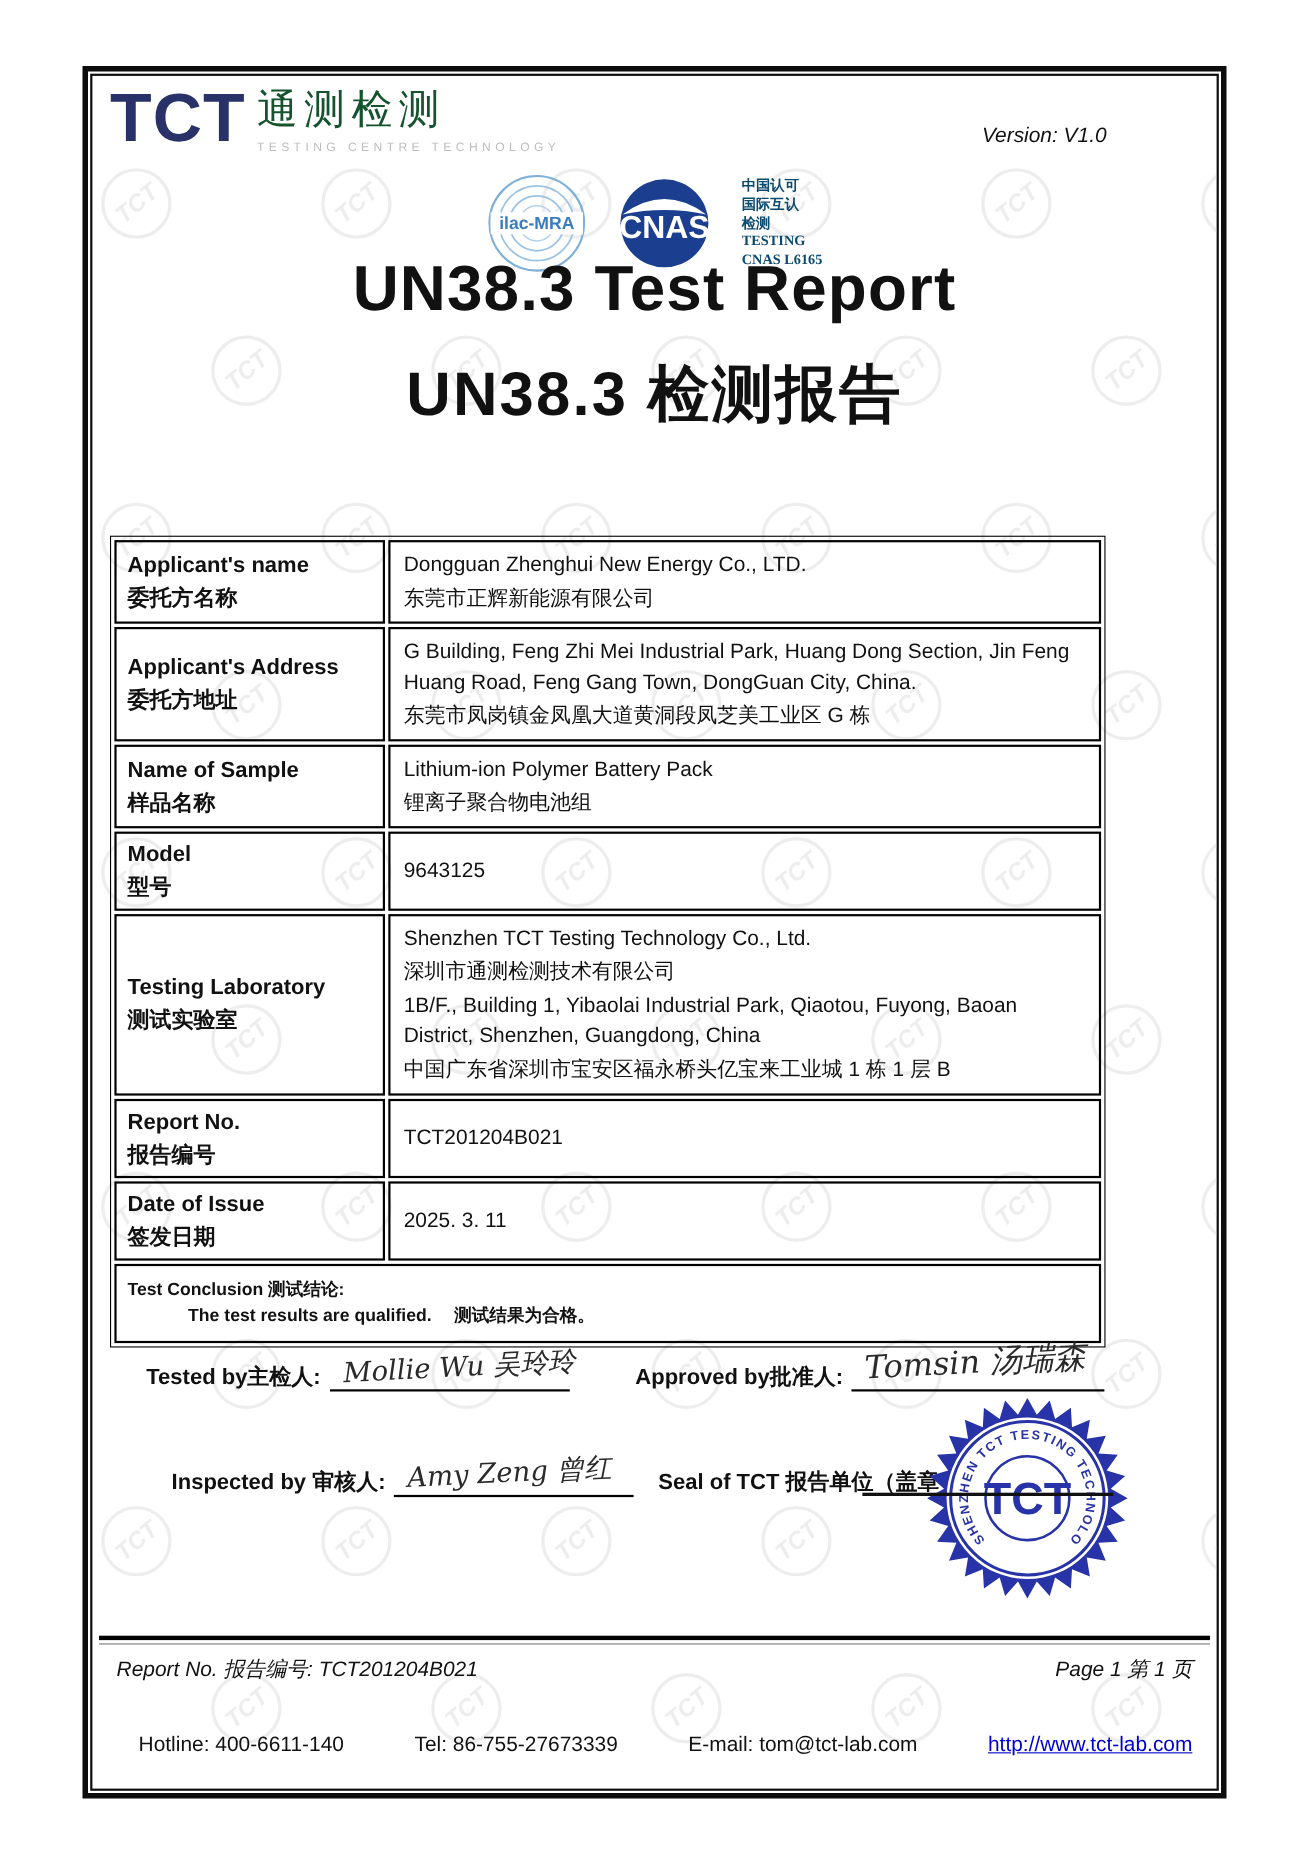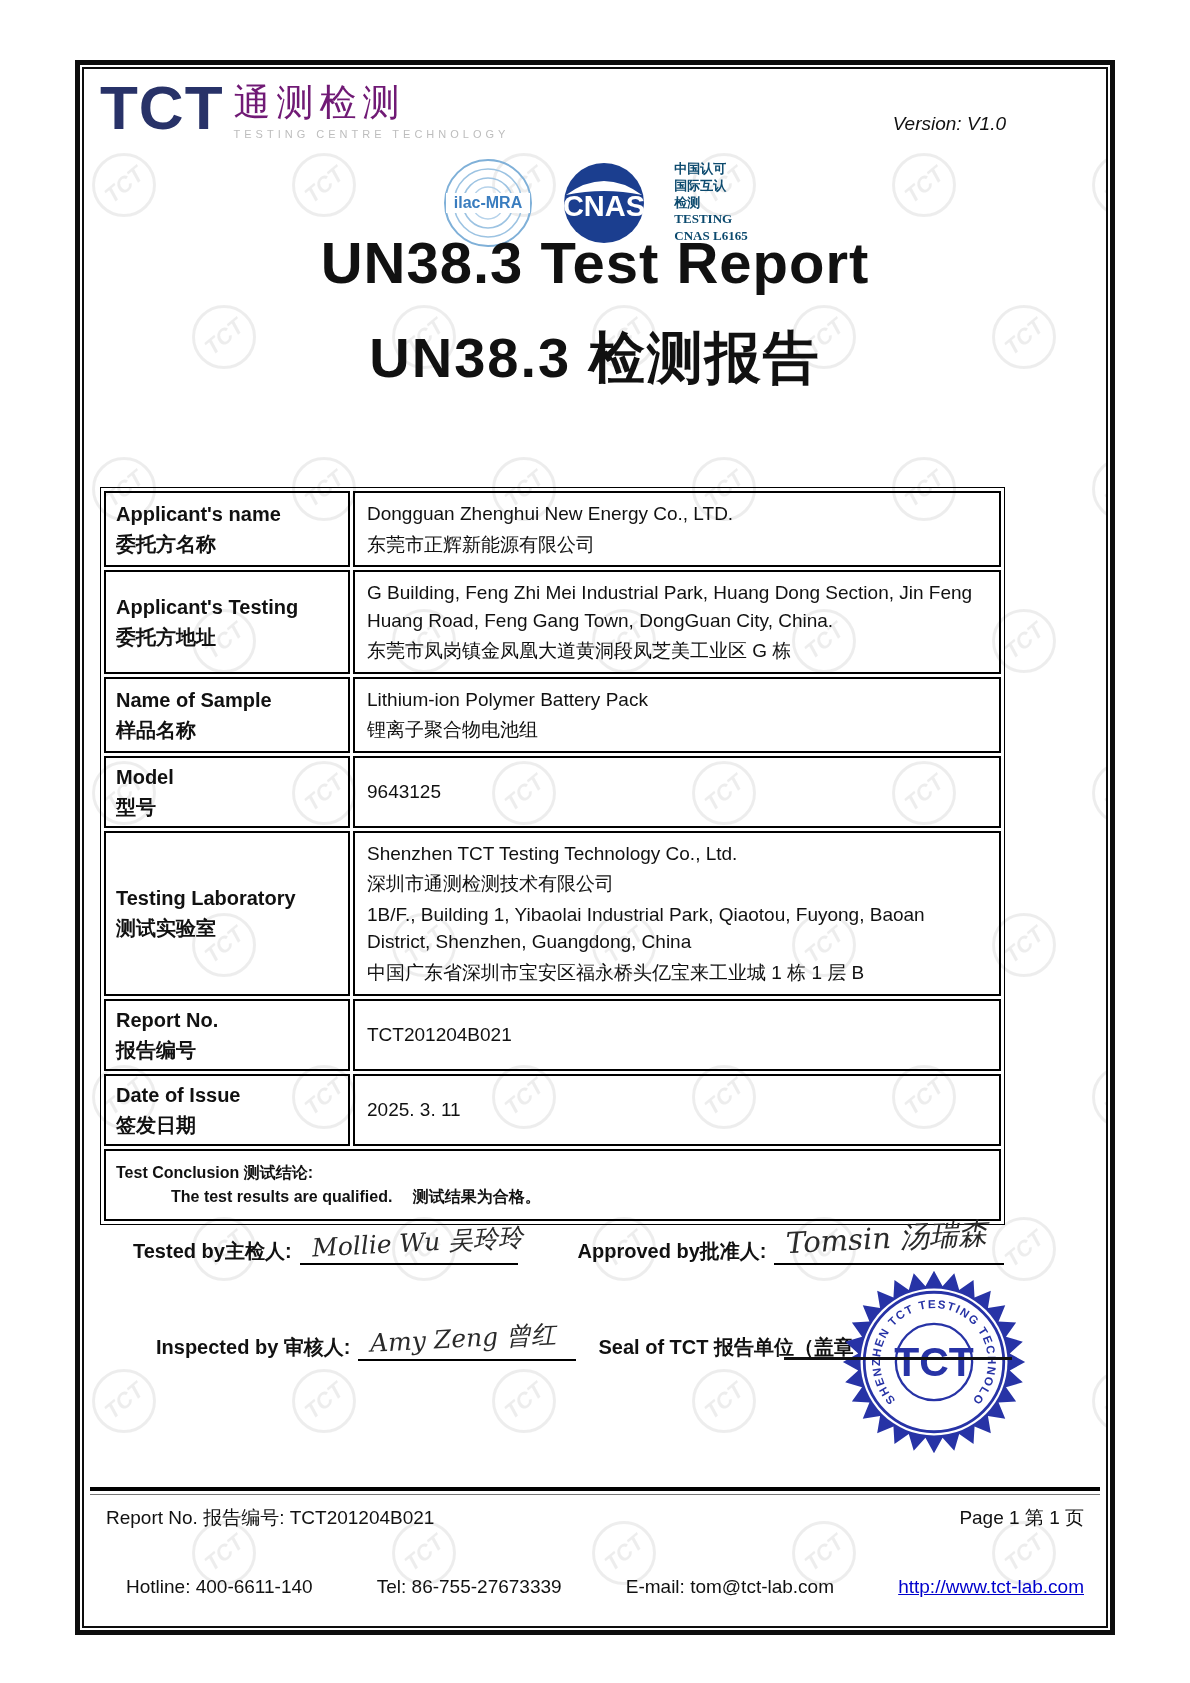--- a/index.html
+++ b/index.html
@@ -11,21 +11,21 @@
   
   .wm-layer{position:absolute;inset:0;z-index:0;pointer-events:none;}
   .wm{position:absolute;width:58px;height:58px;border:3px solid #c2c2c2;border-radius:50%;
       opacity:.28;display:flex;align-items:center;justify-content:center;}
   .wm span{font-style:italic;font-weight:bold;font-size:22px;color:#c2c2c2;transform:rotate(-40deg);}
   .content{position:absolute;inset:0;z-index:1;}
   
   .logo-block{position:absolute;left:16px;top:8px;display:flex;align-items:flex-start;}
   .logo-tct{font-size:62px;font-weight:800;letter-spacing:1px;line-height:1;}
   .logo-right{margin-left:10px;margin-top:6px;}
-  .logo-cn{font-size:37px;color:#701a75;letter-spacing:6px;line-height:1.1;}
+  .logo-cn{font-size:37px;color:#14532d;letter-spacing:6px;line-height:1.1;font-family:Liberation Mono, monospace;}
   .logo-sub{font-size:11px;color:#bdbdbd;letter-spacing:4px;margin-top:4px;}
   .version{position:absolute;top:44px;right:100px;font-size:19px;font-style:italic;}
   
   .accred{position:absolute;left:0;right:0;top:88px;display:flex;justify-content:center;
           align-items:center;gap:14px;}
   .accred-text{font-size:13px;font-weight:bold;line-height:1.3;color:#0c4a6e;}
   .accred-text .serif{font-family:"Liberation Serif","DejaVu Serif",serif;}
   
   .title-en{position:absolute;left:0;right:0;top:160px;text-align:center;font-size:58px;
             font-weight:800;letter-spacing:1px;}
@@ -55,21 +55,21 @@
   .handwriting{position:absolute;left:12px;bottom:4px;white-space:nowrap;
                font-family:"DejaVu Serif","Liberation Serif",serif;font-style:italic;
                font-size:25px;color:#2a2a2a;transform:rotate(-3deg);}
   
   .seal{position:absolute;left:757px;top:1200px;width:186px;height:186px;z-index:2;}
   .seal-underline{position:absolute;left:700px;top:1288px;width:228px;height:2.5px;background:#111;z-index:3;}
   
   .footer-sep{position:absolute;left:6px;right:6px;top:1418px;height:3px;
               border-top:4px solid #000;border-bottom:1px solid #777;}
   .footer-line1{position:absolute;left:22px;right:22px;top:1436px;display:flex;
-                justify-content:space-between;font-size:19px;}
+                justify-content:space-between;font-size:19px;font-style:italic;}
   .footer-line2{position:absolute;left:42px;right:22px;top:1467px;display:flex;
                 justify-content:space-between;font-size:19px;margin-top:40px;}
   .url-link{color:#0000cc;text-decoration:underline;}
 </style>
 </head>
 <body>
 
 <div class="stage">
   <div class="page-frame">
     <div class="page-inner">
@@ -286,21 +286,21 @@
                   <div>Applicant's name</div>
                   <div>委托方名称</div>
                 </td>
                 <td class="value-cell">
                   <div class="val-line">Dongguan Zhenghui New Energy Co., LTD.</div>
                   <div class="val-line">东莞市正辉新能源有限公司</div>
                 </td>
               </tr>
               <tr>
                 <td class="label-cell">
-                  <div>Applicant's Testing</div>
+                  <div>Applicant's Address</div>
                   <div>委托方地址</div>
                 </td>
                 <td class="value-cell">
                   <div class="val-line">G Building, Feng Zhi Mei Industrial Park, Huang Dong Section, Jin Feng Huang Road, Feng Gang Town, DongGuan City, China.</div>
                   <div class="val-line">东莞市凤岗镇金凤凰大道黄洞段凤芝美工业区 G 栋</div>
                 </td>
               </tr>
               <tr>
                 <td class="label-cell">
                   <div>Name of Sample</div>

